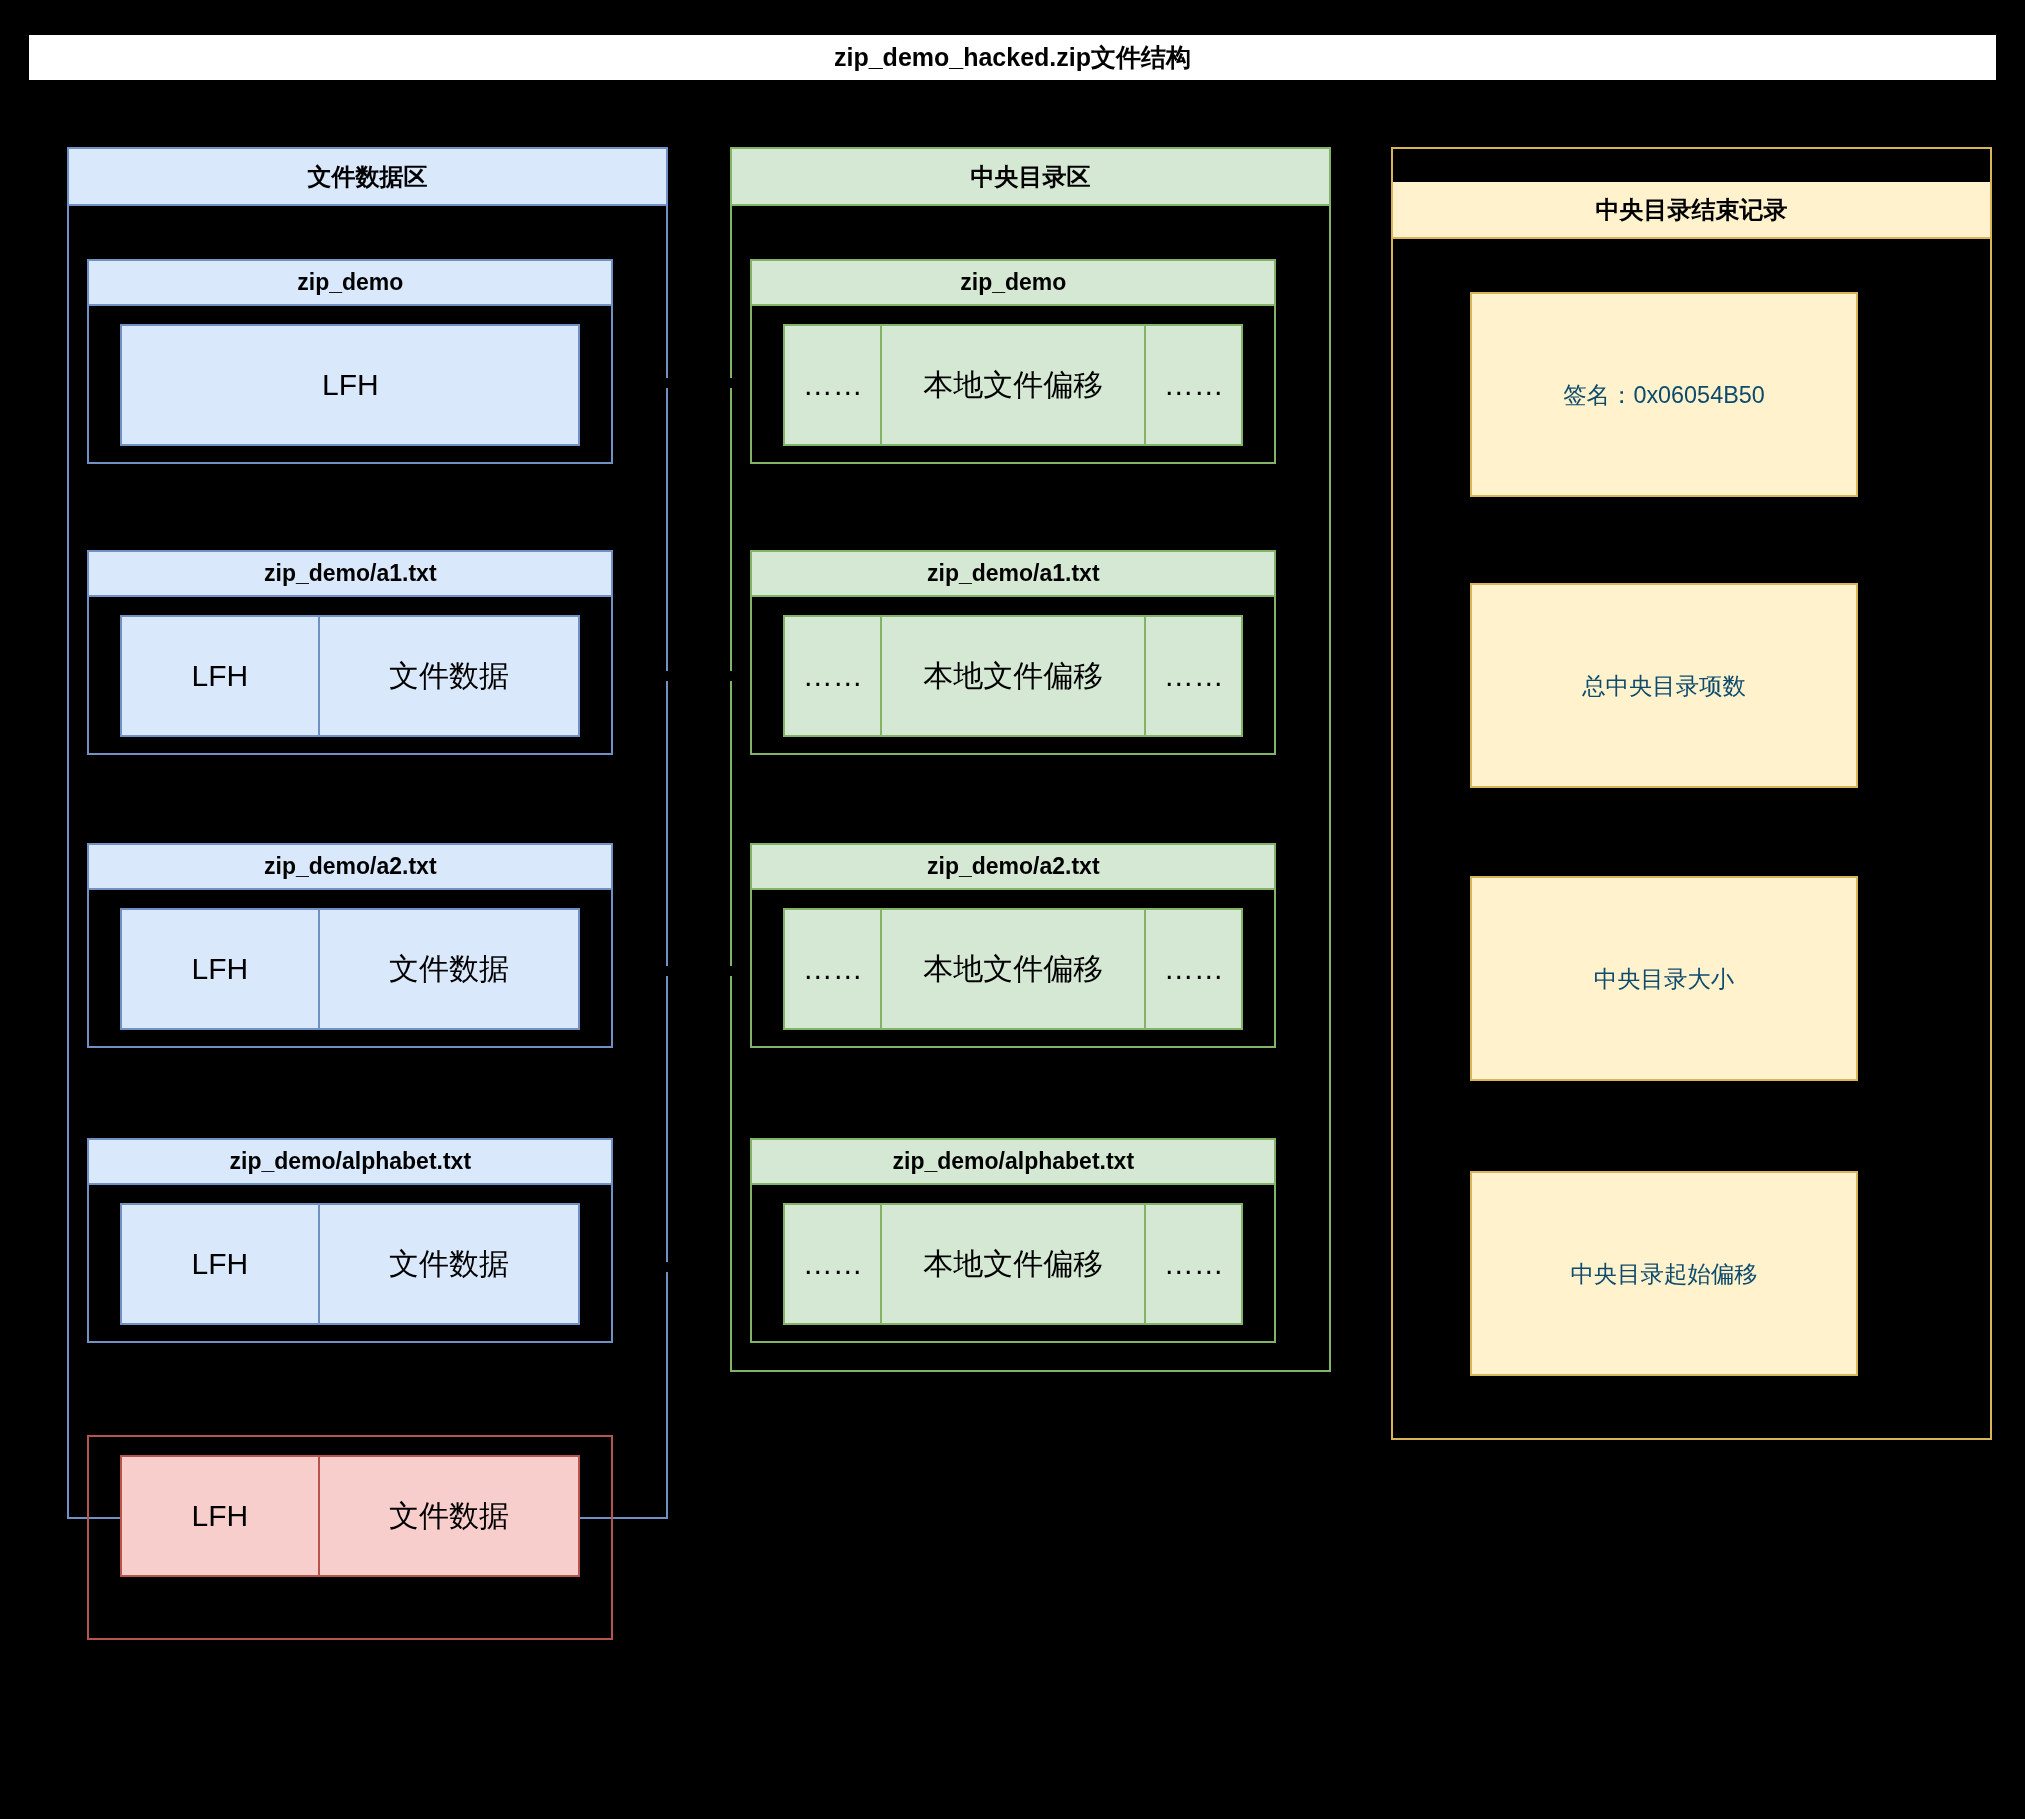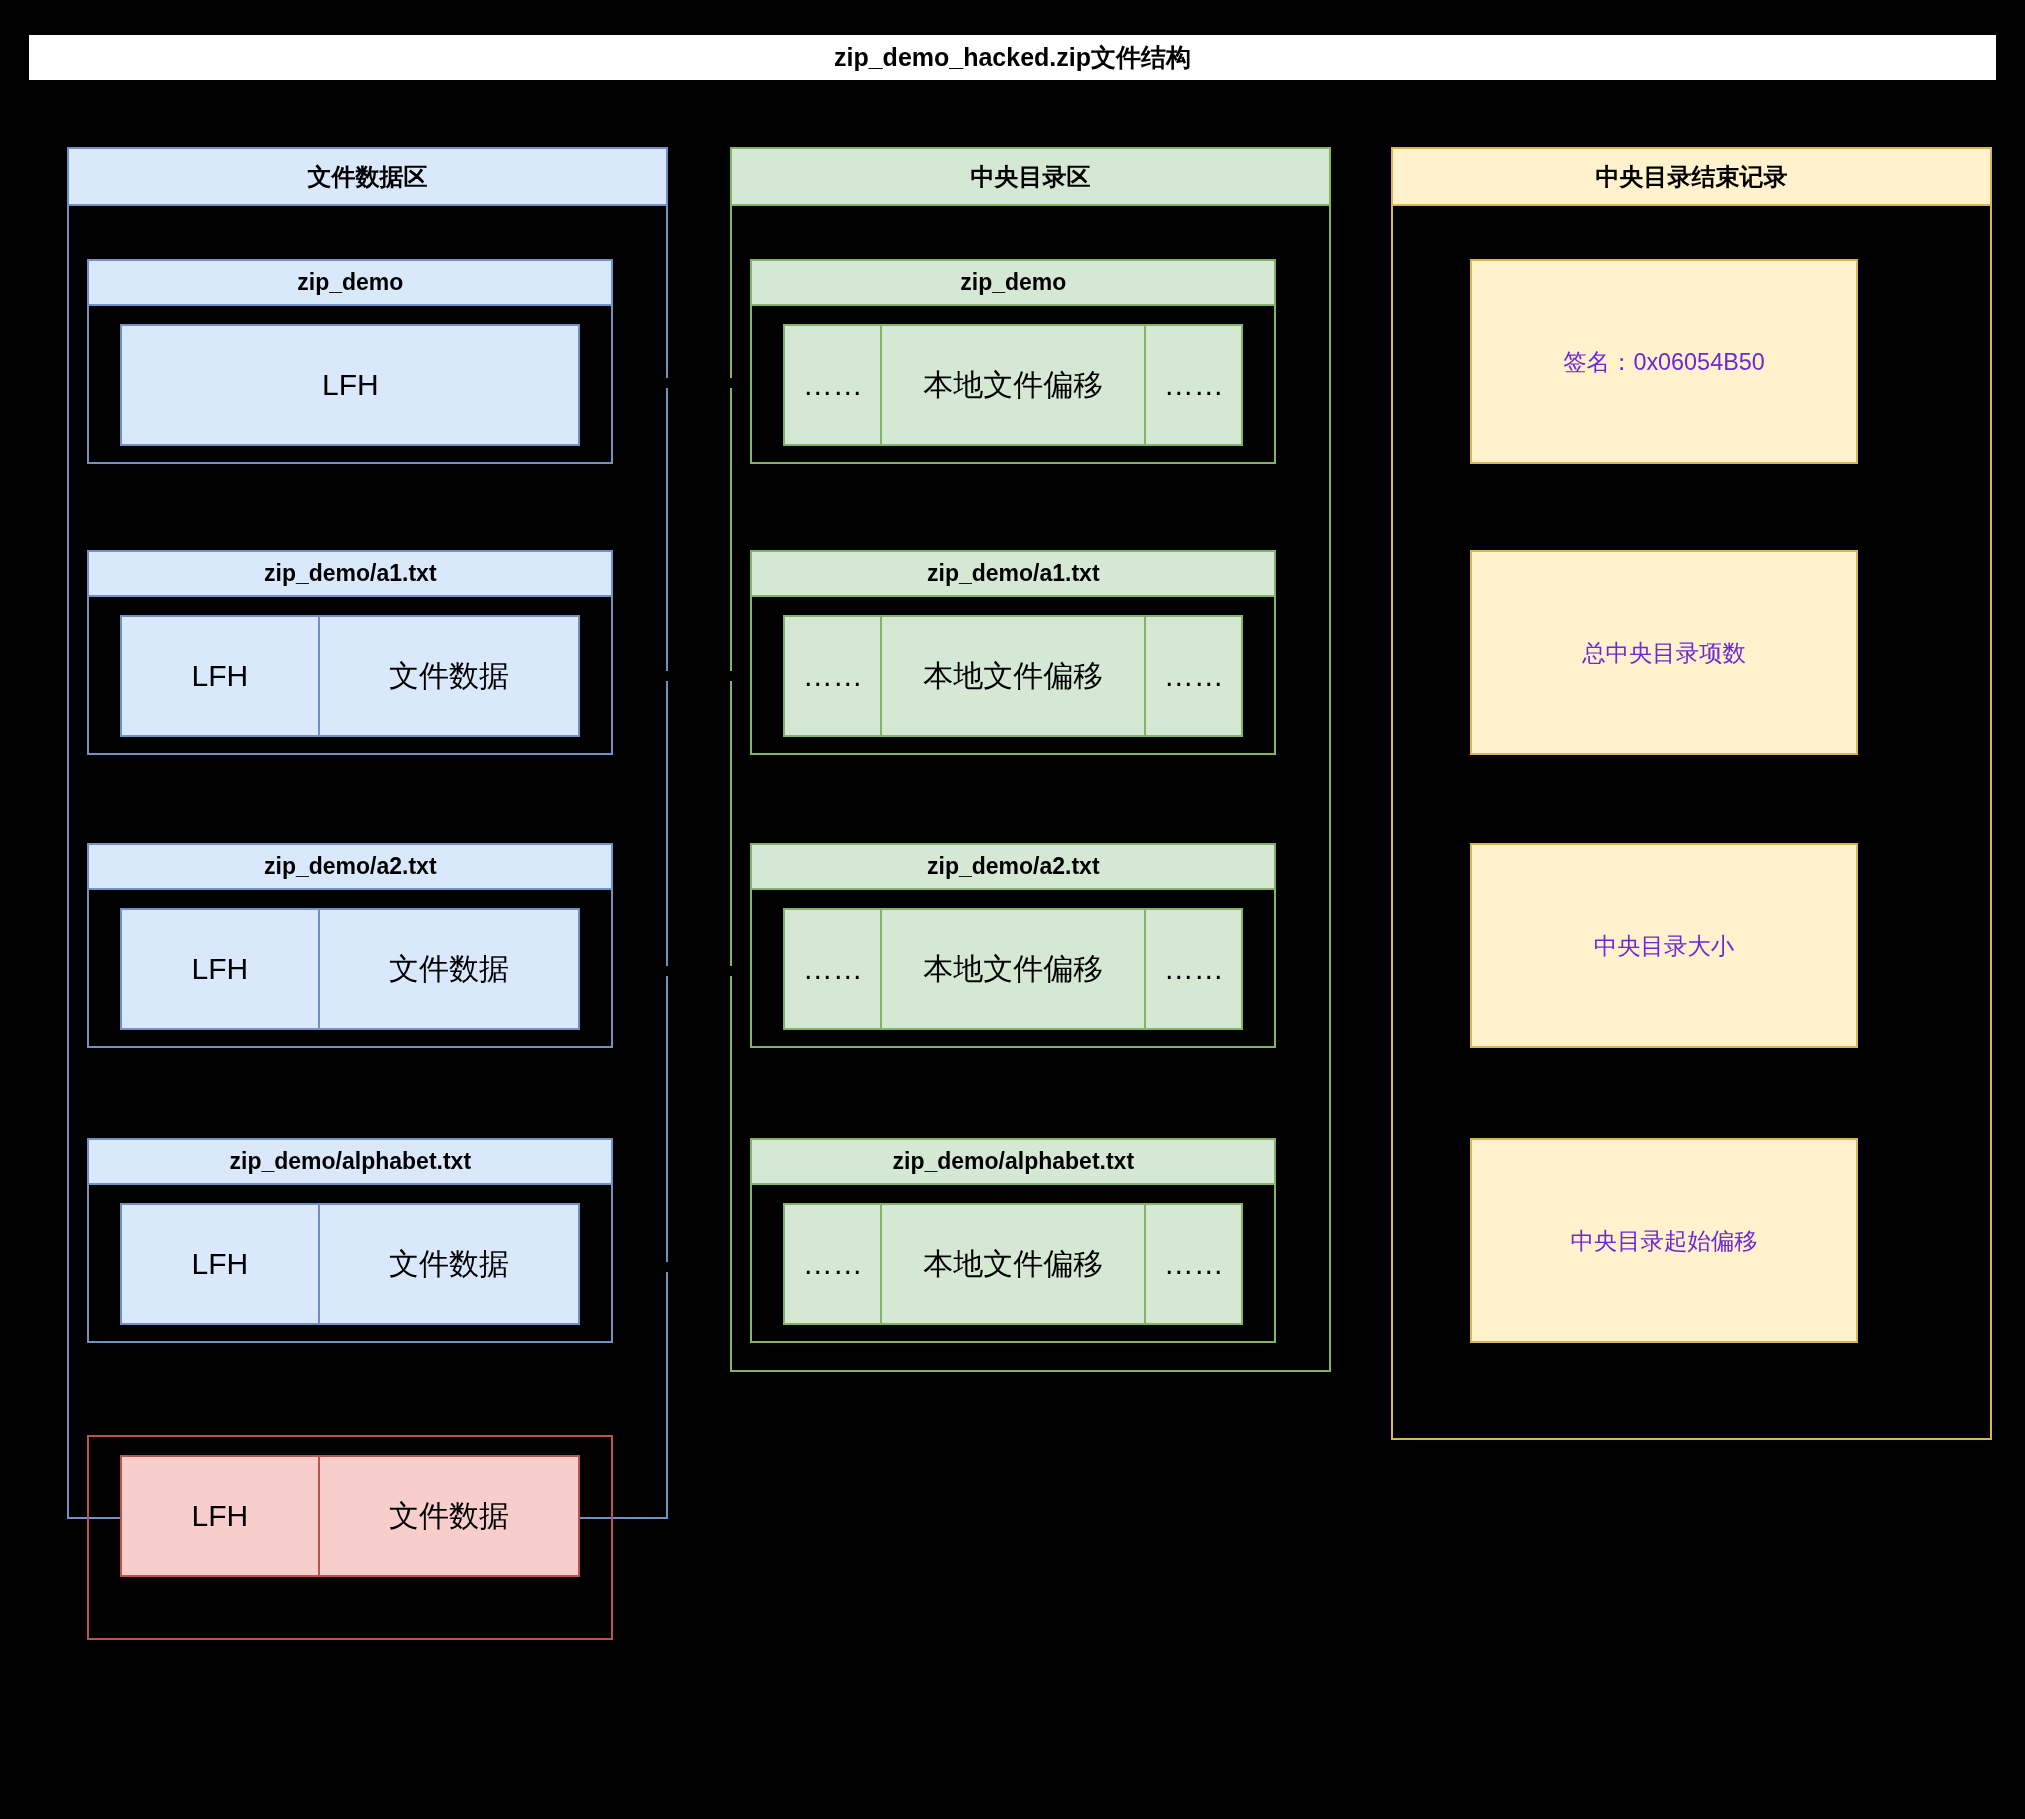--- a/index.html
+++ b/index.html
@@ -59,21 +59,21 @@
     position: relative;
     padding: 0;
   }
 
   
   .blue   { border-color: #7191c4; }
   .blue   > .col-header { background: #dae8fc; border-bottom-color: #7191c4; }
   .green  { border-color: #82b366; }
   .green  > .col-header { background: #d5e8d4; border-bottom-color: #82b366; }
   .yellow { border-color: #d6b656; }
-  .yellow > .col-header { background: #fff2cc; border-bottom-color: #d6b656; }
+  .yellow > .col-header { background: #fff2cc; border-bottom-color: #d6b656; margin-top: 33px; }
 
   
   .entry {
     position: absolute;
     border-width: 2.2px;
     border-style: solid;
   }
   .entry-title {
     height: 45px;
     display: flex;
@@ -129,21 +129,21 @@
 
   
   .field-box {
     position: absolute;
     background: #fff2cc;
     border: 2.2px solid #d6b656;
     display: flex;
     align-items: center;
     justify-content: center;
     font-size: 23.4px;
-    color: #6d28d9;
+    color: #0c4a6e;
     text-align: center;
   }
 
   
   .nub {
     position: absolute;
     background: #000000;
     width: 5.9px;
     height: 10.3px;
   }

